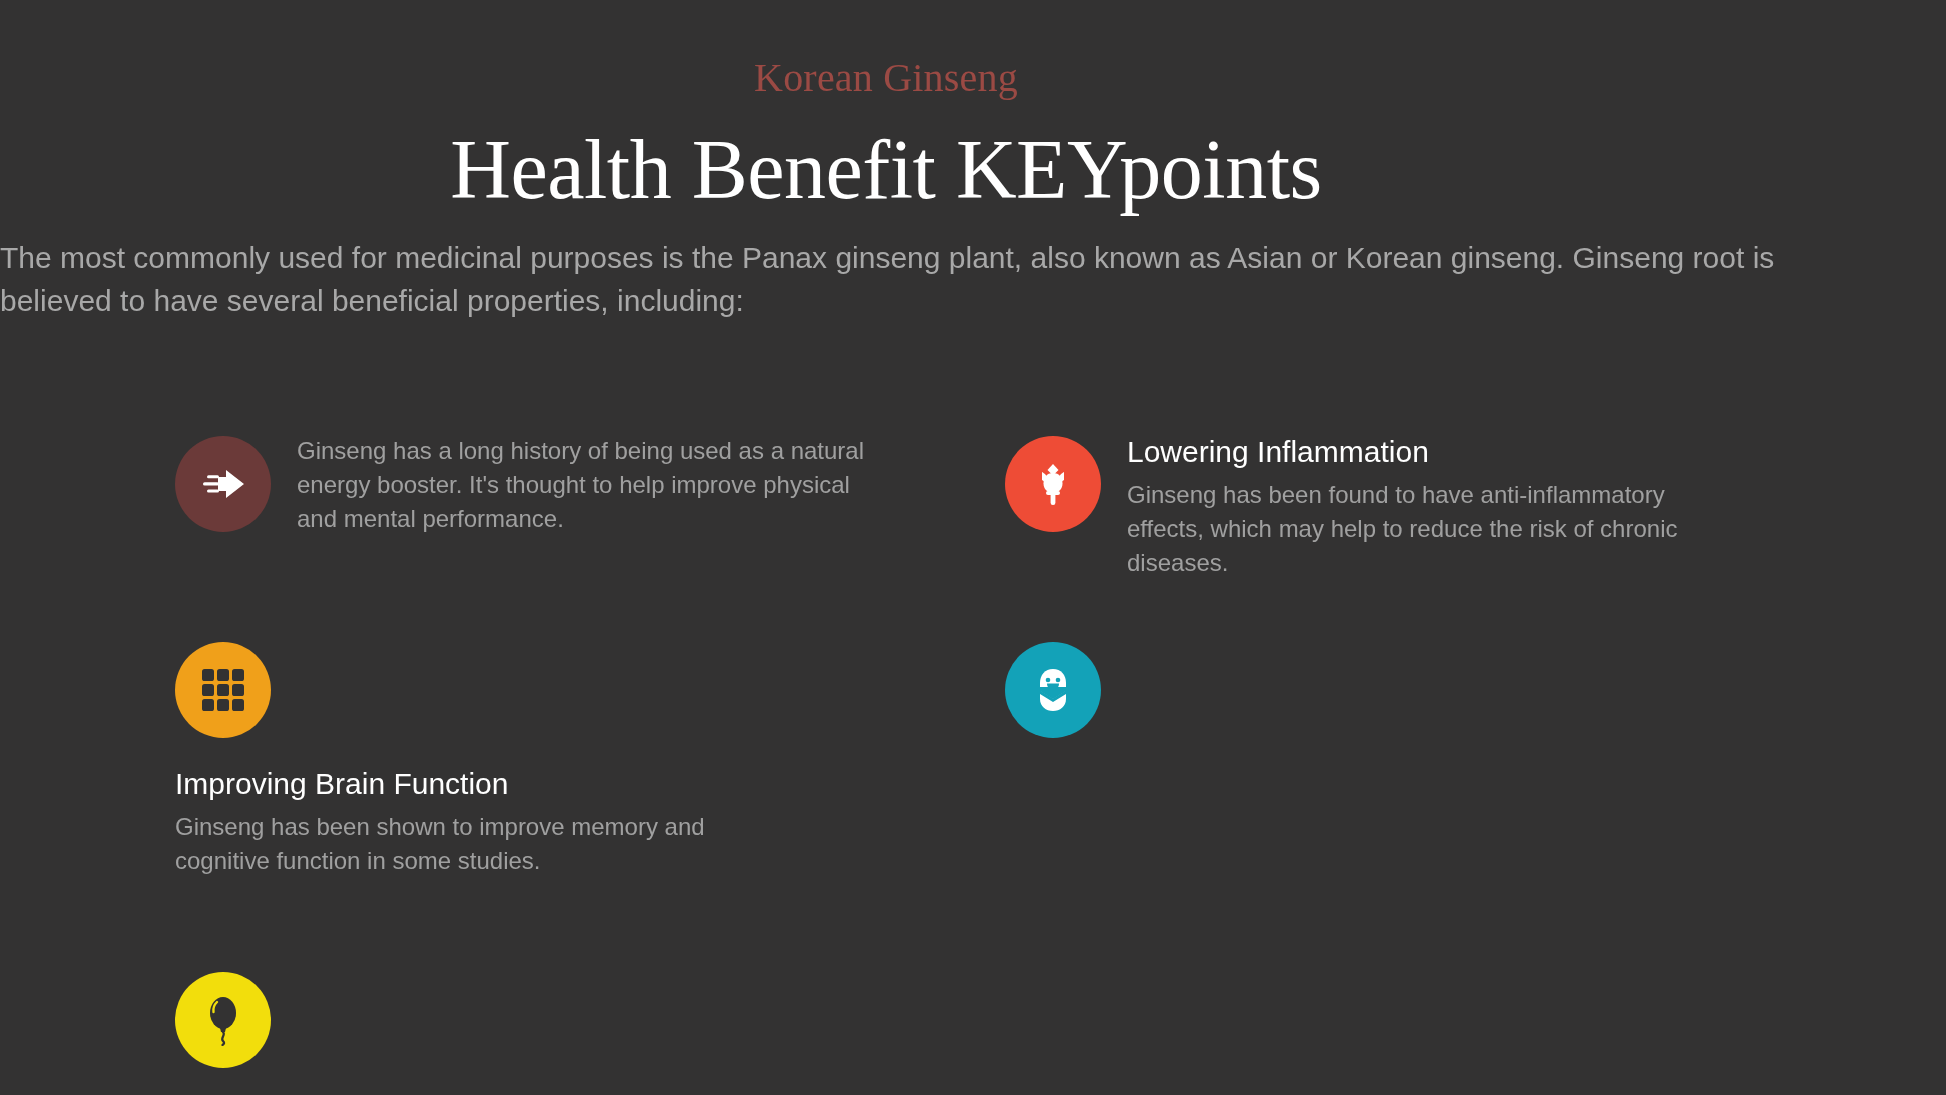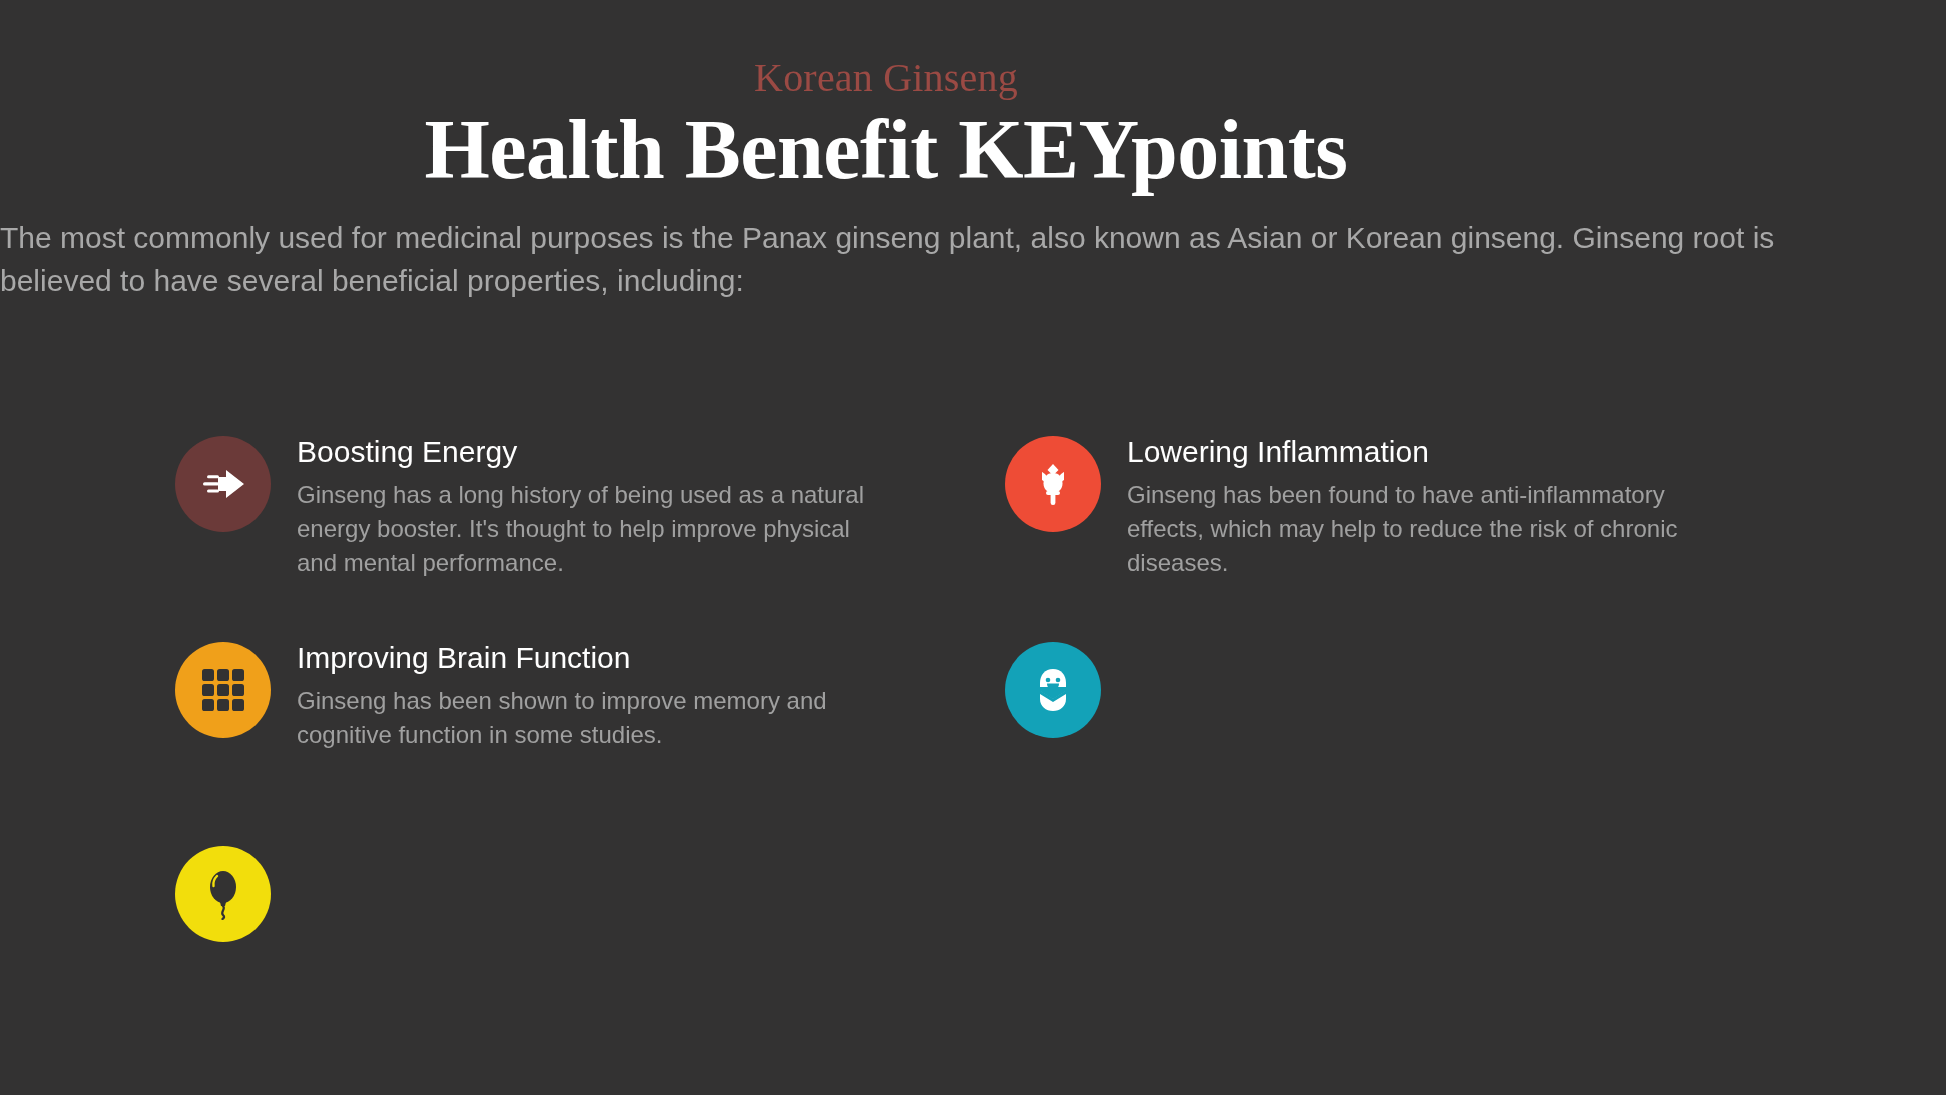--- a/index.html
+++ b/index.html
@@ -21,25 +21,25 @@
   .eyebrow {
     font-family:"Liberation Serif", "DejaVu Serif", serif;
     font-size:40px;
     line-height:1.1;
     color:#9B4A44;
     letter-spacing:0.2px;
   }
 
   .title {
     font-family:"Liberation Serif", "DejaVu Serif", serif;
-    font-weight:700;
+    font-weight:400;
     font-size:84px;
     line-height:1.18;
     color:#FFFFFF;
-    margin-top:0;
+    margin-top:20px;
     letter-spacing:-0.5px;
   }
 
   .subtitle {
     margin:18px auto 0;
     width:1820px;
     font-size:30px;
     line-height:1.42;
     color:#A8A8A8;
     font-weight:300;
@@ -58,21 +58,21 @@
     row-gap:0px;
     align-content:start;
   }
 
   .item {
     display:flex;
     align-items:flex-start;
     gap:26px;
     padding-bottom:58px;
   }
-  .item.short { padding-bottom:90px; }
+  .item.short { padding-bottom:90px;flex-direction:column; }
 
   .badge {
     flex:0 0 auto;
     width:96px; height:96px;
     border-radius:50%;
     display:flex; align-items:center; justify-content:center;
     margin-top:4px;
   }
   .badge svg { display:block; }
 
@@ -114,21 +114,20 @@
         <span>
           <svg width="54" height="54" viewBox="0 0 54 54" aria-hidden="true">
             <path d="M30 13 L48 27 L30 41 L30 34 L22 34 L22 20 L30 20 Z" fill="#FFFFFF"></path>
             <rect x="7" y="25.2" width="16" height="3.4" rx="1.7" fill="#FFFFFF"></rect>
             <rect x="11" y="18.3" width="12" height="3" rx="1.5" fill="#FFFFFF"></rect>
             <rect x="11" y="32.5" width="12" height="3" rx="1.5" fill="#FFFFFF"></rect>
           </svg>
         </span>
       </div>
       <div class="copy">
-        <div class="item-title">Boosting Energy</div>
         <div class="item-desc">Ginseng has a long history of being used as a natural energy booster. It's thought to help improve physical and mental performance.</div>
       </div>
     </div>
 
     <div class="item">
       <div class="badge" style="background:#EE4C36;">
         <span>
           <svg width="50" height="50" viewBox="0 0 50 50" aria-hidden="true">
             <path d="M25 5 L30.5 11 L25 16.5 L19.5 11 Z" fill="#FFFFFF"></path>
             <path d="M14 13 C14 13 16.5 14 18.5 17 L18.5 24 L14 21 Z" fill="#FFFFFF"></path>

